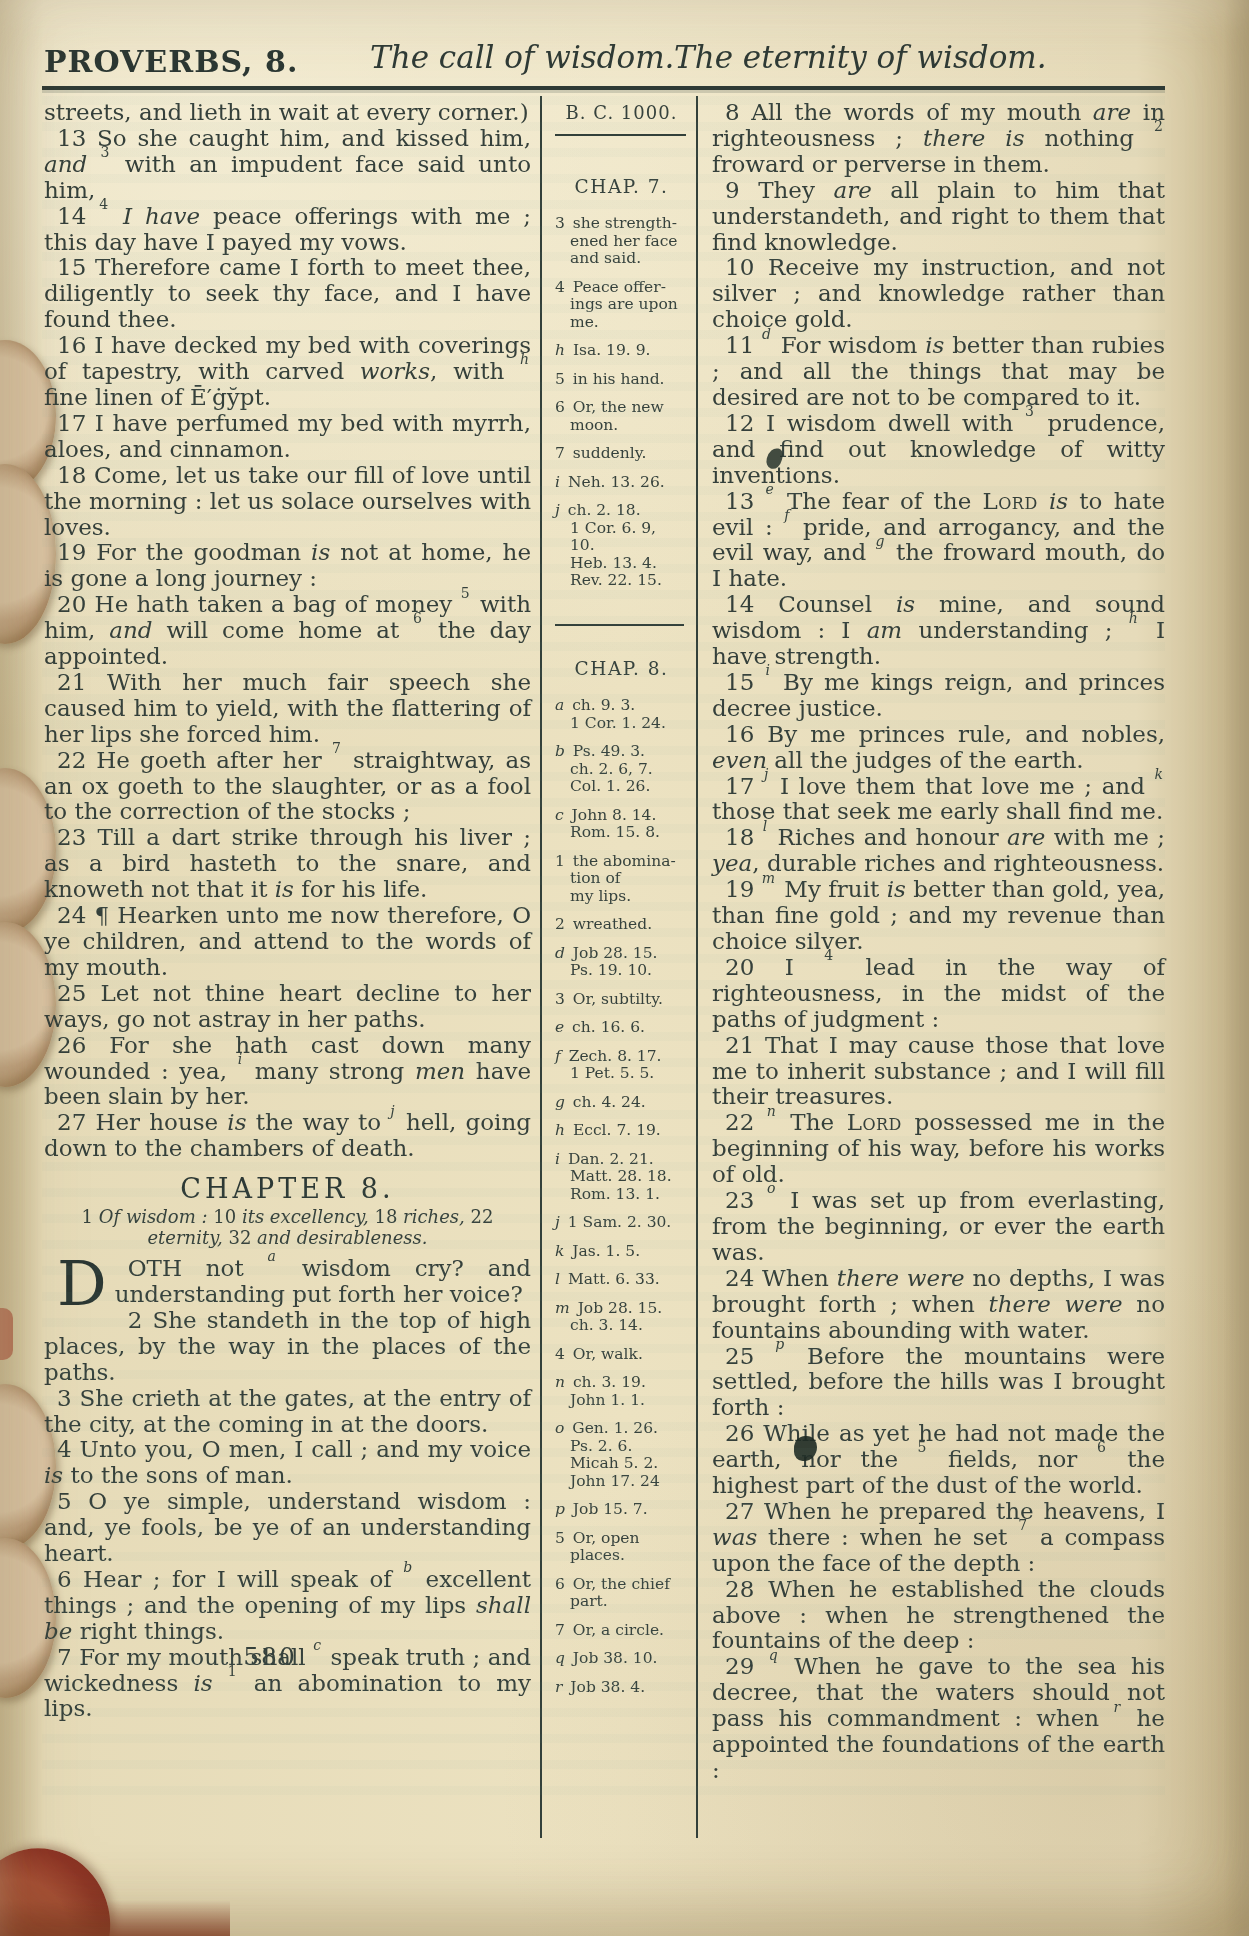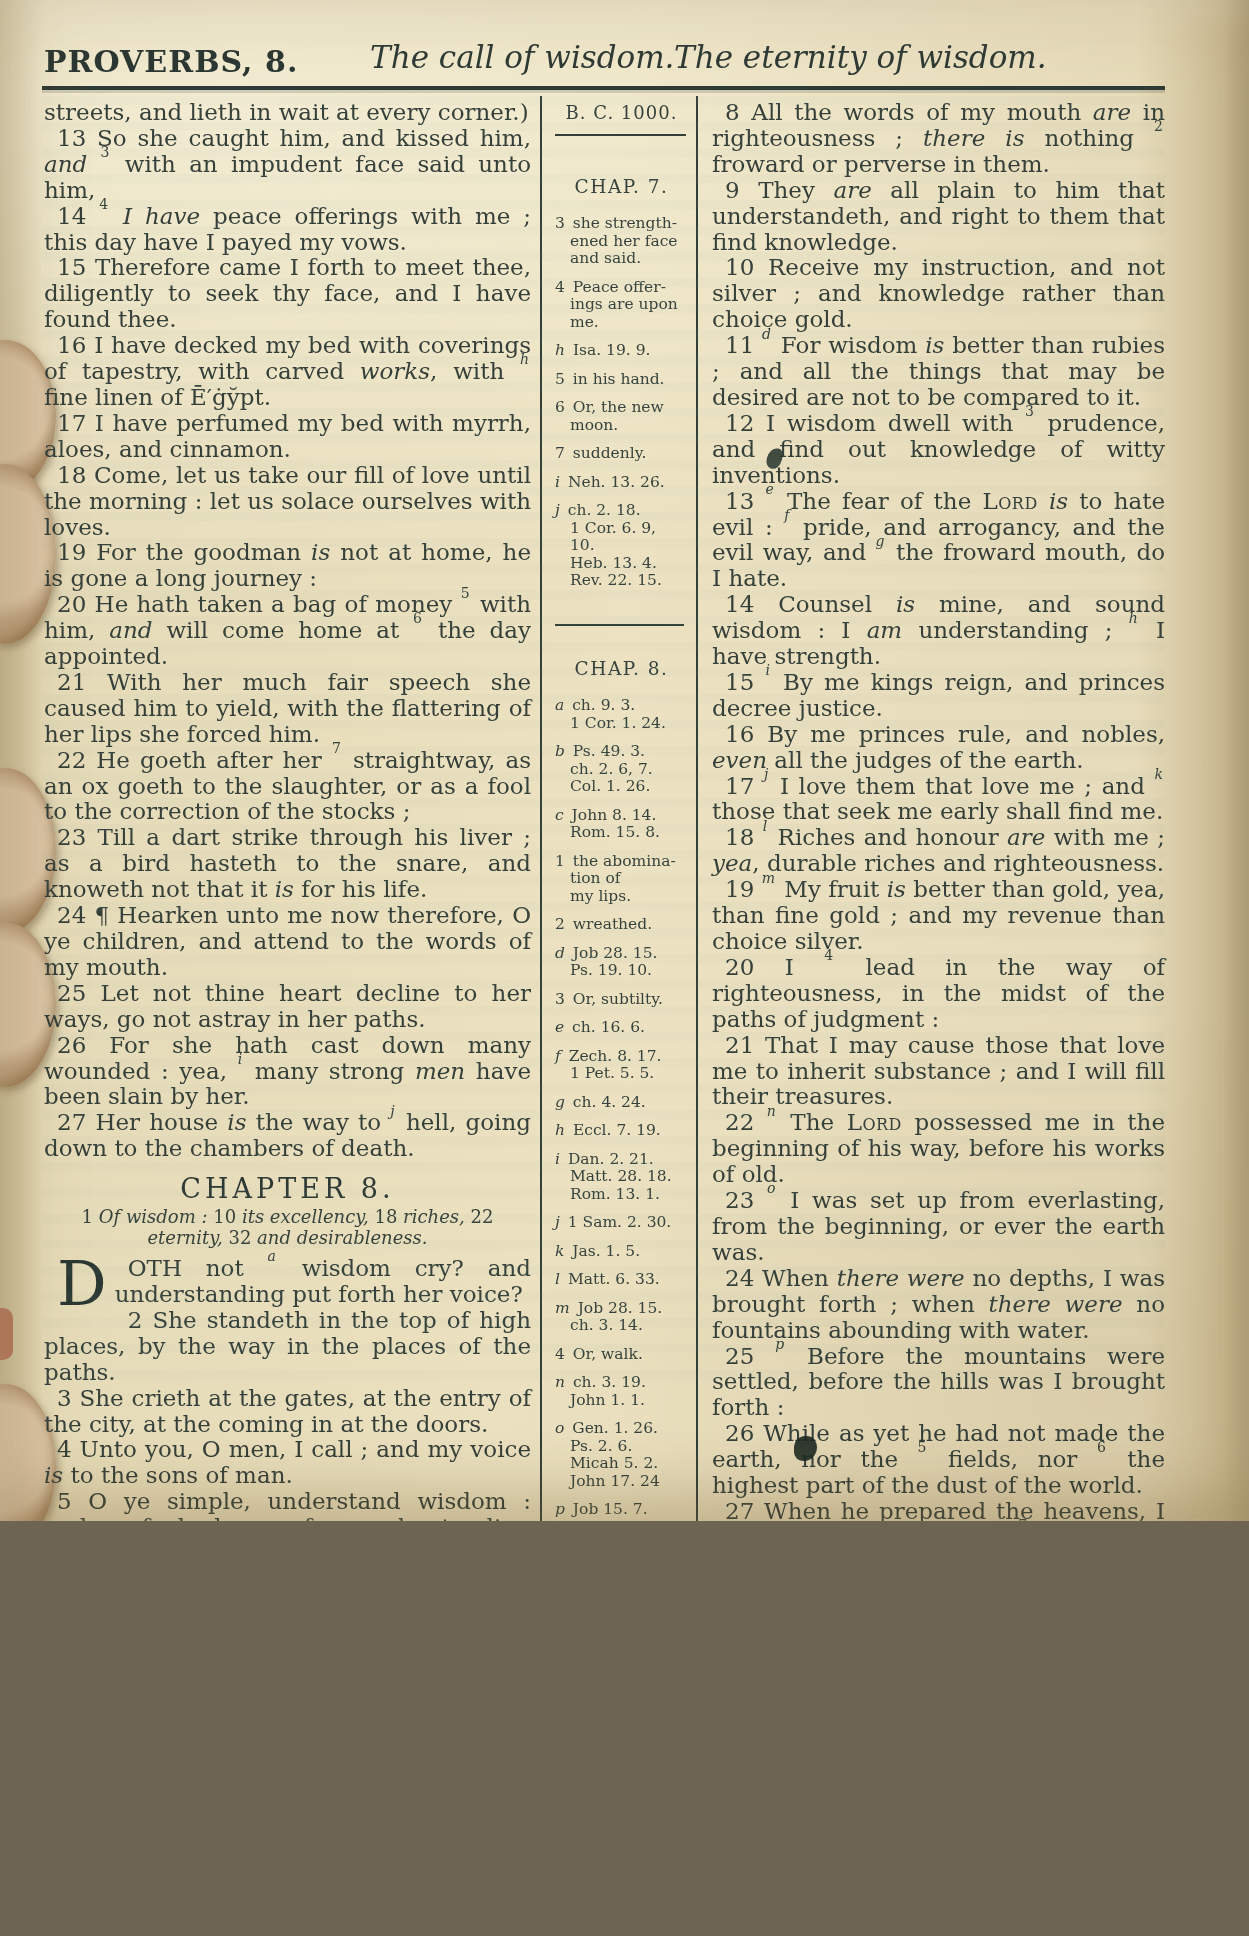--- a/index.html
+++ b/index.html
@@ -1,16 +1,16 @@
 <!DOCTYPE html>
 <html><head>
 <meta charset="utf-8">
 <style>
   html,body{margin:0;padding:0;background:#6e6452;}
-  .page{position:relative;width:1249px;height:1521px;overflow:hidden;
+  .page{position:relative;width:1249px;height:1936px;overflow:hidden;
     background:
       radial-gradient(120% 55% at 18% 6%, rgba(252,248,230,.55), rgba(252,248,230,0) 60%),
       radial-gradient(80% 45% at 88% 92%, rgba(190,170,128,.30), rgba(190,170,128,0) 60%),
       linear-gradient(90deg,#c9ba92 0,#e6dbb8 3.5%,#ece2c1 50%,#e6dbba 91%,#cfc098 98%,#b2a37c 100%),
       #e9dfbe;
     font-family:"DejaVu Serif","Liberation Serif",serif;color:#35403b;}
   .vignette{position:absolute;inset:0;pointer-events:none;
     box-shadow:inset 0 0 90px rgba(115,88,42,.22), inset 0 -30px 55px rgba(115,88,42,.20), inset 0 18px 30px rgba(255,252,235,.25);}
   .ghost{position:absolute;left:42px;right:84px;top:96px;bottom:130px;pointer-events:none;
     background:repeating-linear-gradient(180deg, rgba(115,158,146,.045) 0 9px, rgba(115,158,146,0) 9px 26px);}

